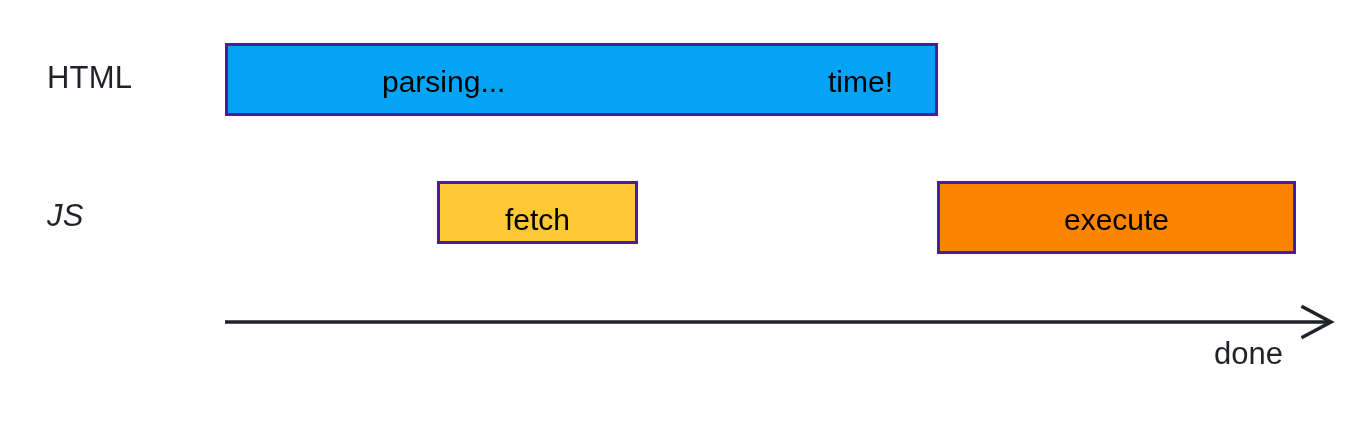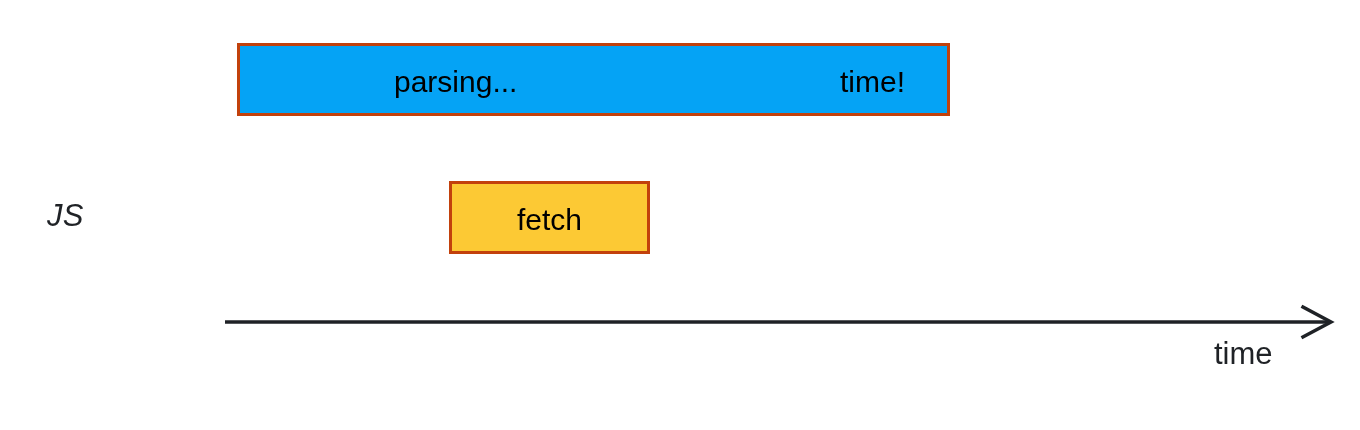--- a/index.html
+++ b/index.html
@@ -34,24 +34,23 @@
     white-space: nowrap;
     letter-spacing: 0.2px;
   }
   #label-html { left: 47px; top: 62px; }
   #label-js   { left: 47px; top: 200px; font-style: italic; }
 
   
   .bar {
     position: absolute;
     box-sizing: border-box;
-    border: 3px solid #c2410c;
+    border: 3px solid #4c1d95;
     display: flex;
     align-items: center;
-    margin-left: 12px;
   }
   .bar-text {
     position: absolute;
     font-size: 30px;
     line-height: 1;
     color: #000000;
     white-space: nowrap;
   }
 
   #bar-html {
@@ -61,21 +60,21 @@
     height: 73px;
     background: #05a3f5;
   }
   #bar-html .text-parsing { left: 154px; top: 21px; }
   #bar-html .text-done    { left: 600px; top: 21px; }
 
   #bar-fetch {
     left: 437px;
     top: 181px;
     width: 201px;
-    height: 73px;
+    height: 63px;
     background: #fcc934;
   }
   #bar-fetch .text-fetch {
     left: 0; right: 0;
     top: 21px;
     text-align: center;
   }
 
   #bar-execute {
     left: 937px;
@@ -106,33 +105,37 @@
     line-height: 1;
     color: #1f2226;
     white-space: nowrap;
   }
 </style>
 </head>
 <body>
 
 <div class="canvas">
 
+  <div class="row-label" id="label-html">HTML</div>
 
   <div class="row-label" id="label-js">JS</div>
 
   <div class="bar" id="bar-html">
     <span class="bar-text text-parsing">parsing...</span>
     <span class="bar-text text-done">time!</span>
   </div>
 
   <div class="bar" id="bar-fetch">
     <span class="bar-text text-fetch">fetch</span>
   </div>
 
+  <div class="bar" id="bar-execute">
+    <span class="bar-text text-execute">execute</span>
+  </div>
 
   <svg id="time-axis" viewBox="0 0 1120 50" xmlns="http://www.w3.org/2000/svg">
     <line x1="5" y1="24" x2="1108" y2="24" stroke="#1f2226" stroke-width="3.5" stroke-linecap="butt"></line>
     <polyline points="1083,9 1111,24 1083,39" fill="none" stroke="#1f2226" stroke-width="3.5" stroke-linecap="square" stroke-linejoin="miter"></polyline>
   </svg>
 
-  <div id="time-label">time</div>
+  <div id="time-label">done</div>
 
 </div>
 
 </body></html>

